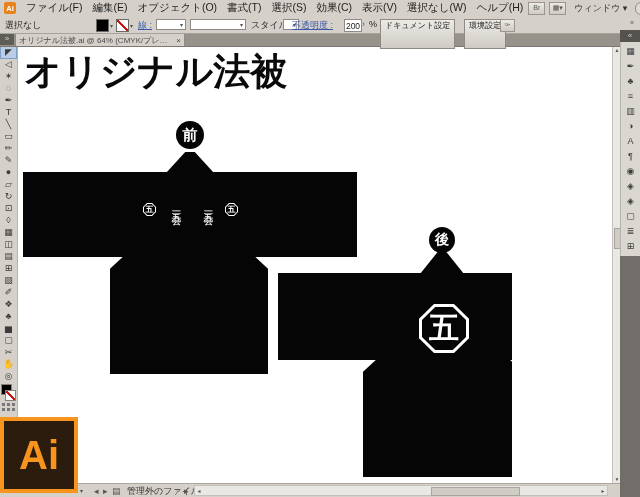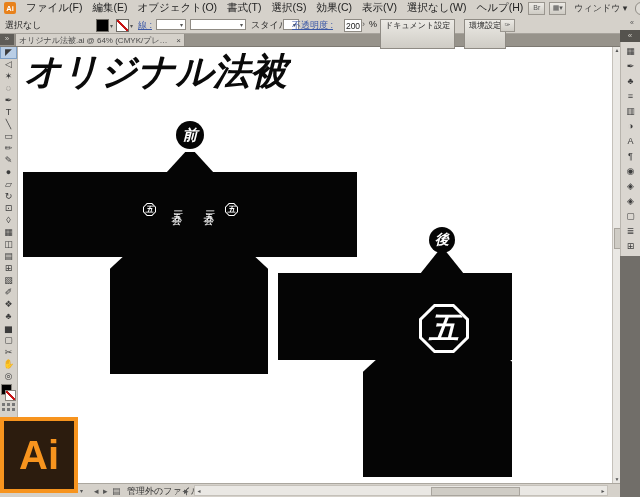--- a/index.html
+++ b/index.html
@@ -47,21 +47,21 @@
            border-right:1px solid #b8b4ad;display:flex;flex-direction:column;align-items:center;z-index:8;}
   .tool{width:15px;height:12px;font-size:9px;line-height:12px;text-align:center;color:#3c3c3c;flex:none;}
   .tool.selected{background:#b9cee6;outline:1px solid #7d9fc6;}
   .fs-block{position:relative;width:15px;height:17px;margin-top:2px;flex:none;}
   .fs-fill{position:absolute;left:0;top:0;width:9px;height:9px;background:#000;border:1px solid #87837c;}
   .fs-stroke{position:absolute;right:0;bottom:0;width:9px;height:9px;border:1px solid #87837c;background:
      linear-gradient(45deg,transparent 40%,#c61616 40%,#c61616 60%,transparent 60%),#fff;}
   .minirow{display:flex;gap:2px;margin-top:2px;flex:none;}
   .minirow i{width:3px;height:3px;background:#777;display:block;}
   
-  #canvas{position:absolute;left:17px;top:46px;width:495px;height:437px;background:#fff;overflow:hidden;font-style:italic;}
+  #canvas{position:absolute;left:17px;top:46px;width:495px;height:437px;background:#fff;overflow:hidden;}
   #heading{position:absolute;left:7px;top:1px;font-family:"Liberation Serif","DejaVu Serif",serif;
            font-weight:bold;font-size:37px;color:#0a0a0a;letter-spacing:0px;white-space:nowrap;}
   .blk{position:absolute;background:#050505;}
   .marker{position:absolute;background:#050505;border-radius:50%;color:#fff;display:flex;
           align-items:center;justify-content:center;font-weight:bold;}
   .collar{position:absolute;background:#050505;clip-path:polygon(40% 0,60% 0,100% 100%,0 100%);}
   .bodyblk{position:absolute;background:#050505;
            clip-path:polygon(0 10%,8% 0,92% 0,100% 10%,100% 100%,0 100%);}
   .oct{clip-path:polygon(30% 0,70% 0,100% 30%,100% 70%,70% 100%,30% 100%,0 70%,0 30%);}
   .oct-outer{position:absolute;background:#fff;}

